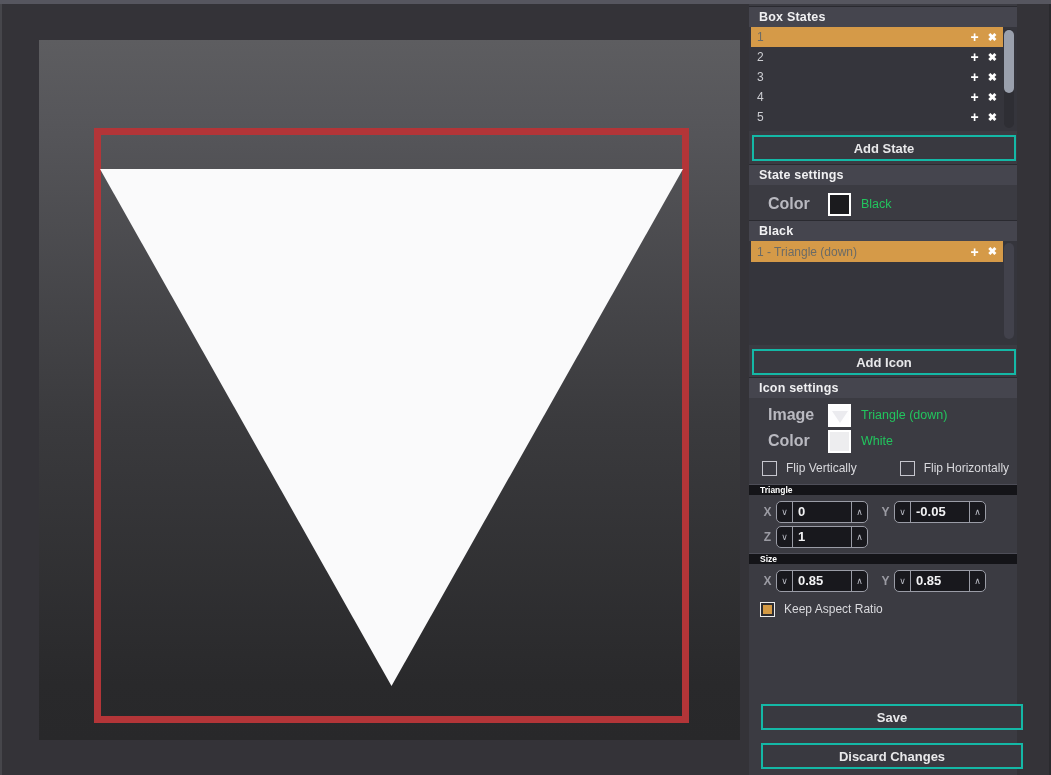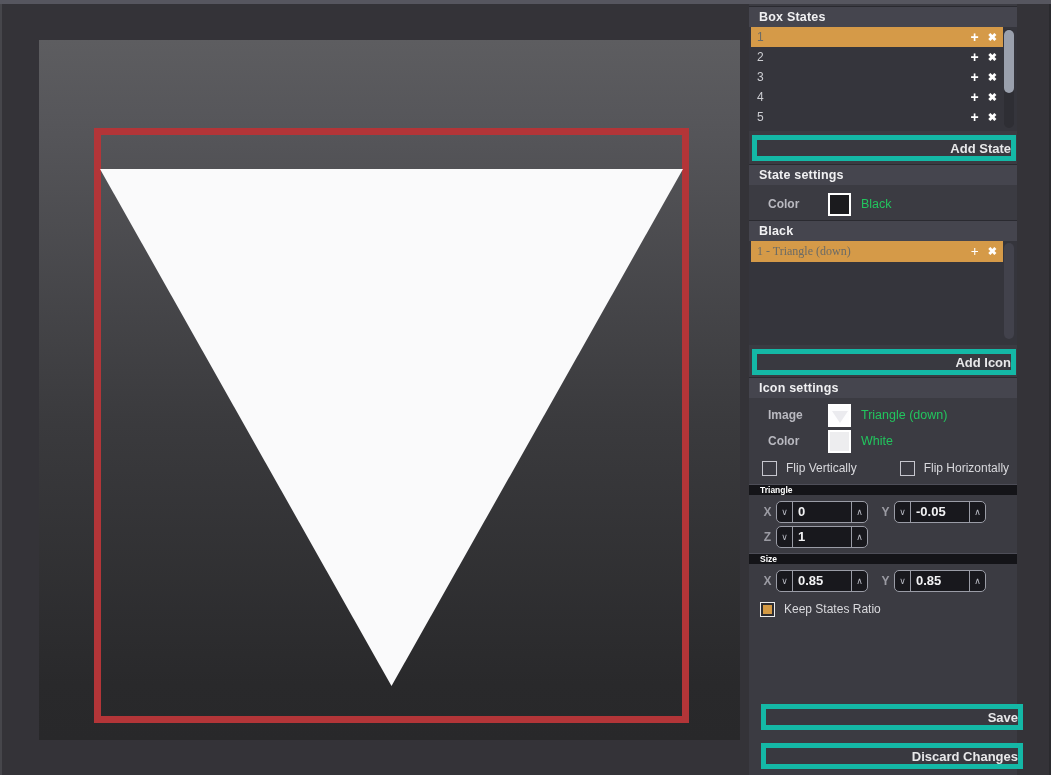--- a/index.html
+++ b/index.html
@@ -46,43 +46,43 @@
     color:#fff; font-size:8.5px; font-weight:bold; line-height:10px; padding-left:11px;
   }
 
   .list { position:relative; background:var(--list-bg); }
   .list.states { height:104px; }
   .list.icons  { height:104px; }
   .row {
     height:20px; margin:0 14px 0 2px; display:flex; align-items:center;
     color:#cccdd2; font-size:12px; padding:0 6px 0 6px;
   }
-  .list.icons .row { height:21px;font-family:Liberation Serif, serif; }
+  .list.icons .row { height:21px; }
   .row.selected { background:var(--accent); color:#6b6b66; }
   .row .row-label { flex:1 1 auto; white-space:nowrap; overflow:hidden; }
   .row .plus { color:#fff; font-weight:bold; font-size:14px; margin-right:9px; cursor:default; }
   .row .close { color:#fff; font-weight:bold; font-size:11px; cursor:default; }
 
   .vscroll { position:absolute; top:2px; right:3px; width:10px; border-radius:5px; }
   .vscroll.track-states { height:99px; background:#2e2e34; }
   .vscroll .thumb { position:absolute; top:1px; left:0; width:10px; height:63px; border-radius:5px; background:#9aa0ad; }
   .vscroll.track-icons { height:96px; background:#42424c; }
 
   .btn {
     display:block; width:264px; margin:4px 0 0 3px; height:26px;
-    background:#393940; border:5px solid #14b8a6; color:#e8e8ea;
+    background:#393940; border:2px solid #14b8a6; color:#e8e8ea;
     font-family:"Liberation Sans",sans-serif; font-size:13px; font-weight:bold;
-    text-align:right; cursor:pointer;
+    text-align:center; cursor:pointer;
   }
   .btn.wide-margin { width:262px; margin-left:12px; }
   .btn-save { position:absolute; bottom:45px; }
   .btn-discard { position:absolute; bottom:6px; }
 
   .field-row { display:flex; align-items:center; margin-left:19px; }
-  .field-row .field-label { width:48px; color:#b9b9c0; font-size:12px; font-weight:bold; }
+  .field-row .field-label { width:48px; color:#b9b9c0; font-size:16px; font-weight:bold; }
   .swatch { width:23px; height:23px; border:2px solid #fff; margin-left:12px; position:relative; }
   .swatch-value { margin-left:10px; color:#22c55e; font-size:12.5px; }
   .tri-glyph {
     position:absolute; left:2px; top:5px; width:0; height:0;
     border-left:8px solid transparent; border-right:8px solid transparent; border-top:12px solid #ebebef;
   }
 
   .check-row { display:flex; align-items:flex-start; margin-left:13px; }
   .checkbox {
     width:15px; height:15px; border:1px solid #c6c6ce; background:#3a3a42;
@@ -246,19 +246,19 @@
       <span class="axis-label" style="margin-left:11px">Y</span>
       <div class="spinner">
         <span class="spin-btn down">∨</span>
         <span class="spin-value">0.85</span>
         <span class="spin-btn up">∧</span>
       </div>
     </div>
 
     <div class="check-row mt10" style="margin-left:11px">
       <span class="checkbox checked"></span>
-      <span class="check-label">Keep States Ratio</span>
+      <span class="check-label">Keep Aspect Ratio</span>
     </div>
 
     <button class="btn wide-margin btn-save">Save</button>
     <button class="btn wide-margin btn-discard">Discard Changes</button>
   </div>
 </div>
 
 </body></html>

